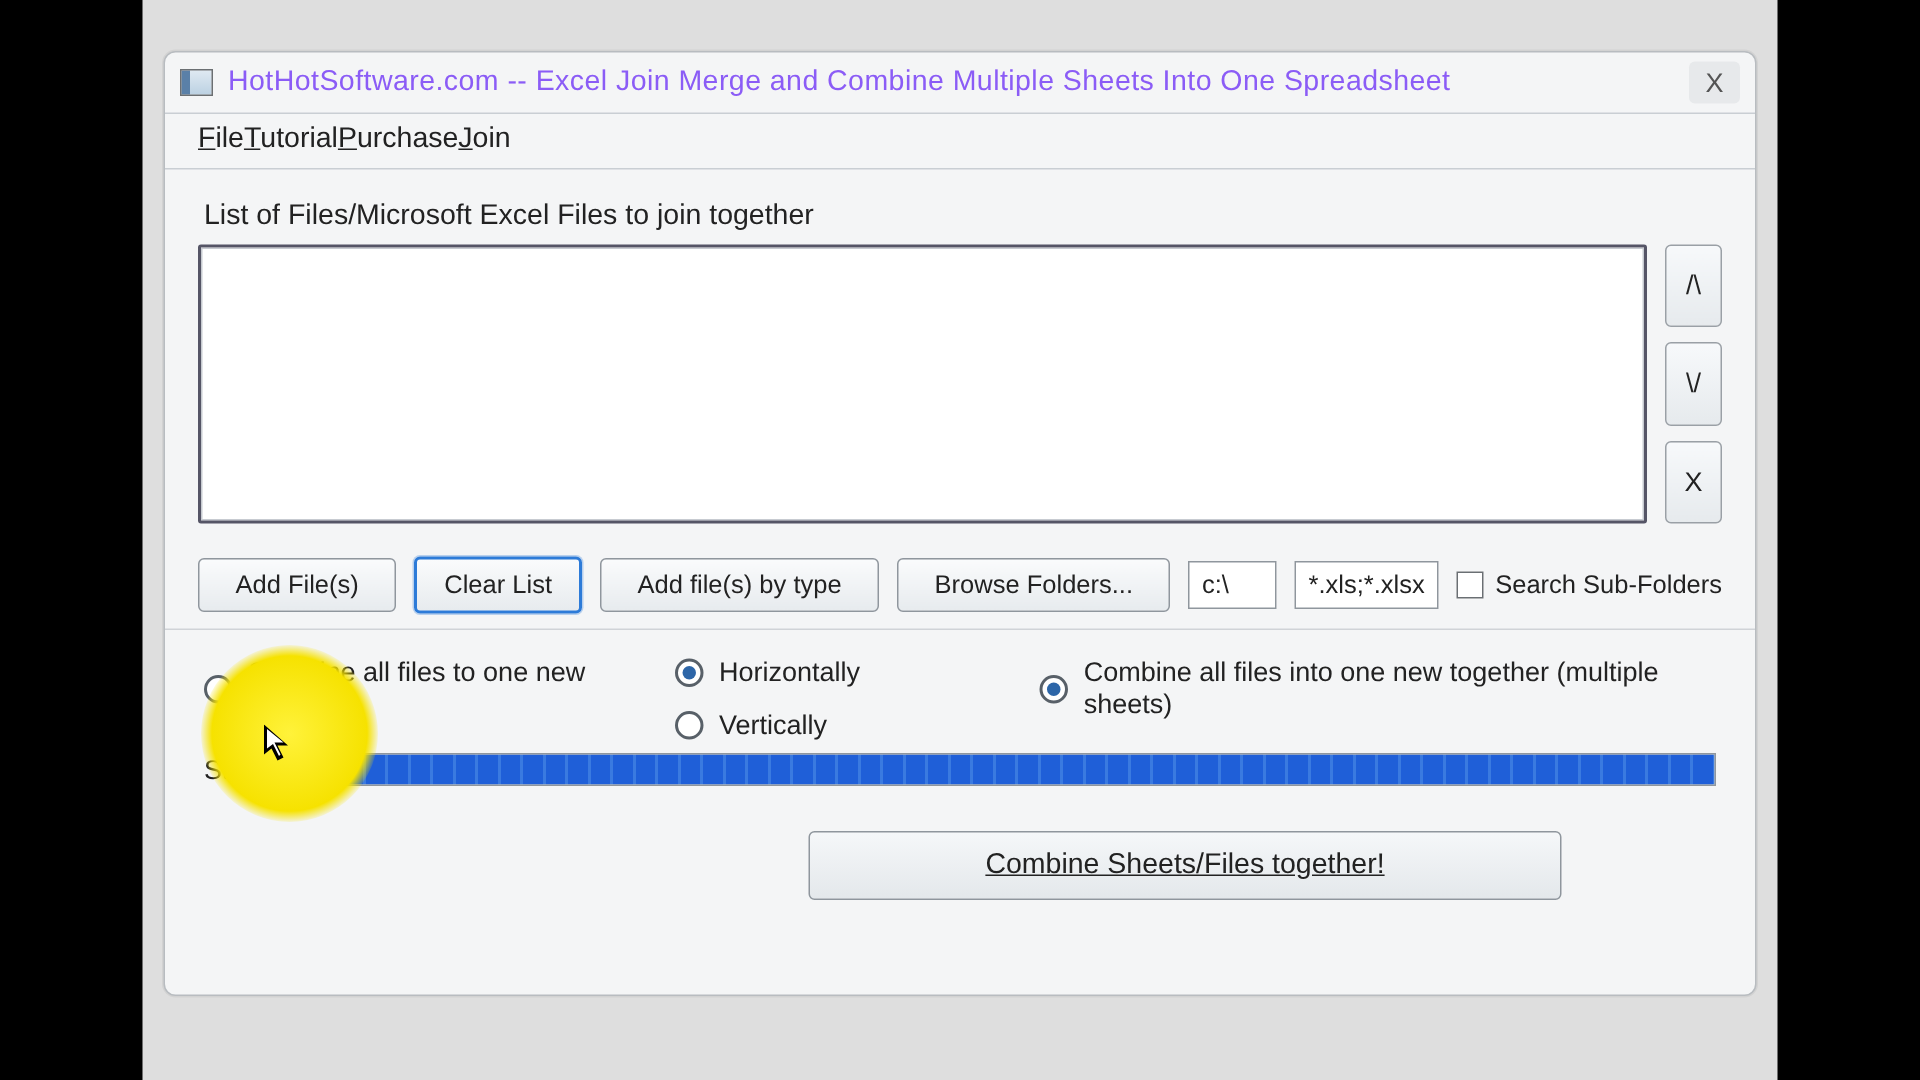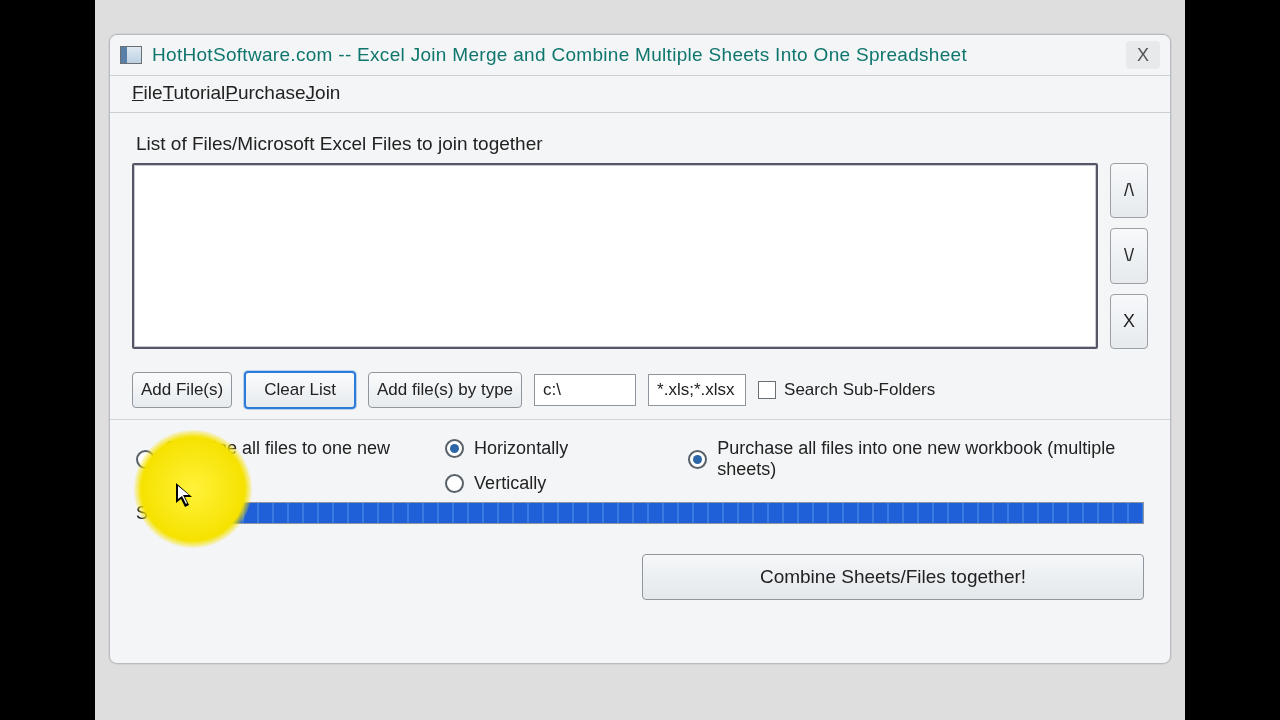--- a/index.html
+++ b/index.html
@@ -45,21 +45,21 @@
     border: 1px solid #6b6f72;
     margin-right: 10px;
     background:
       linear-gradient(to right, #5a80a8 0% 30%, transparent 30%) ,
       linear-gradient(#dfe9f2, #bcd1e2);
     position: relative;
   }
   .title-text {
     font-size: 19px;
     letter-spacing: .3px;
-    color: #0f766e;
+    color: #8b5cf6;
   }
   .close-box {
     margin-left: auto;
     width: 34px;
     height: 28px;
     background: #e7e9eb;
     border-radius: 4px;
     display: flex;
     align-items: center;
     justify-content: center;
@@ -112,21 +112,21 @@
     display: flex;
     align-items: center;
     gap: 12px;
     padding: 22px 22px 10px 22px;
     border-bottom: 1px solid #d0d3d7;
     margin-bottom: 4px;
     flex-wrap: nowrap;
   }
   .btn {
     height: 34px;
-    padding: 0 8px;
+    padding: 0 24px;
     background: linear-gradient(#fafbfc, #e7ebee);
     border: 1px solid #8f969d;
     border-radius: 4px;
     font-size: 17px;
     display: inline-flex;
     align-items: center;
     white-space: nowrap;
   }
   .btn.highlight {
     border: 2px solid #2d7bd8;
@@ -205,22 +205,23 @@
     background: repeating-linear-gradient(
       90deg,
       #1f5fd8 0 10px,
       #3a7ae0 10px 12px,
       #1f5fd8 12px 15px
     );
     border: 1px solid #8f969d;
   }
   .action-row {
     display: flex;
-    justify-content: flex-end;
+    justify-content: center;
     padding: 30px 26px 0 26px;
+    text-decoration: underline;
   }
   .big-btn {
     width: 500px;
     height: 44px;
     background: linear-gradient(#f5f7f9, #e4e8eb);
     border: 1px solid #8f969d;
     border-radius: 4px;
     font-size: 19px;
     display: flex;
     align-items: center;
@@ -282,20 +283,21 @@
         <div class="side-btn">
             <span>X</span>
           </div>
       </div>
     </div>
 
     <div class="toolbar">
       <div class="btn">Add File(s)</div>
       <div class="btn highlight">Clear List</div>
       <div class="btn">Add file(s) by type</div>
+      <div class="btn">Browse Folders...</div>
       <div class="txt" style="width:84px">c:\</div>
       <div class="txt" style="width:80px">*.xls;*.xlsx</div>
       <label class="checkbox">
         <span class="box"></span>
         <span>Search Sub-Folders</span>
       </label>
     </div>
 
     <div class="options-row">
       <label class="radio" style="width:290px">
@@ -307,21 +309,21 @@
           <span class="dot checked"></span>
           <span>Horizontally</span>
         </label>
         <label class="radio">
           <span class="dot"></span>
           <span>Vertically</span>
         </label>
       </div>
       <label class="radio" style="margin-left:80px">
         <span class="dot checked"></span>
-        <span>Purchase all files into one new workbook (multiple sheets)</span>
+        <span>Combine all files into one new together (multiple sheets)</span>
       </label>
     </div>
 
     <div class="status-row">
       <div>Status:</div>
       <div class="progress"></div>
     </div>
 
     <div class="action-row">
       <div class="big-btn">Combine Sheets/Files together!</div>

